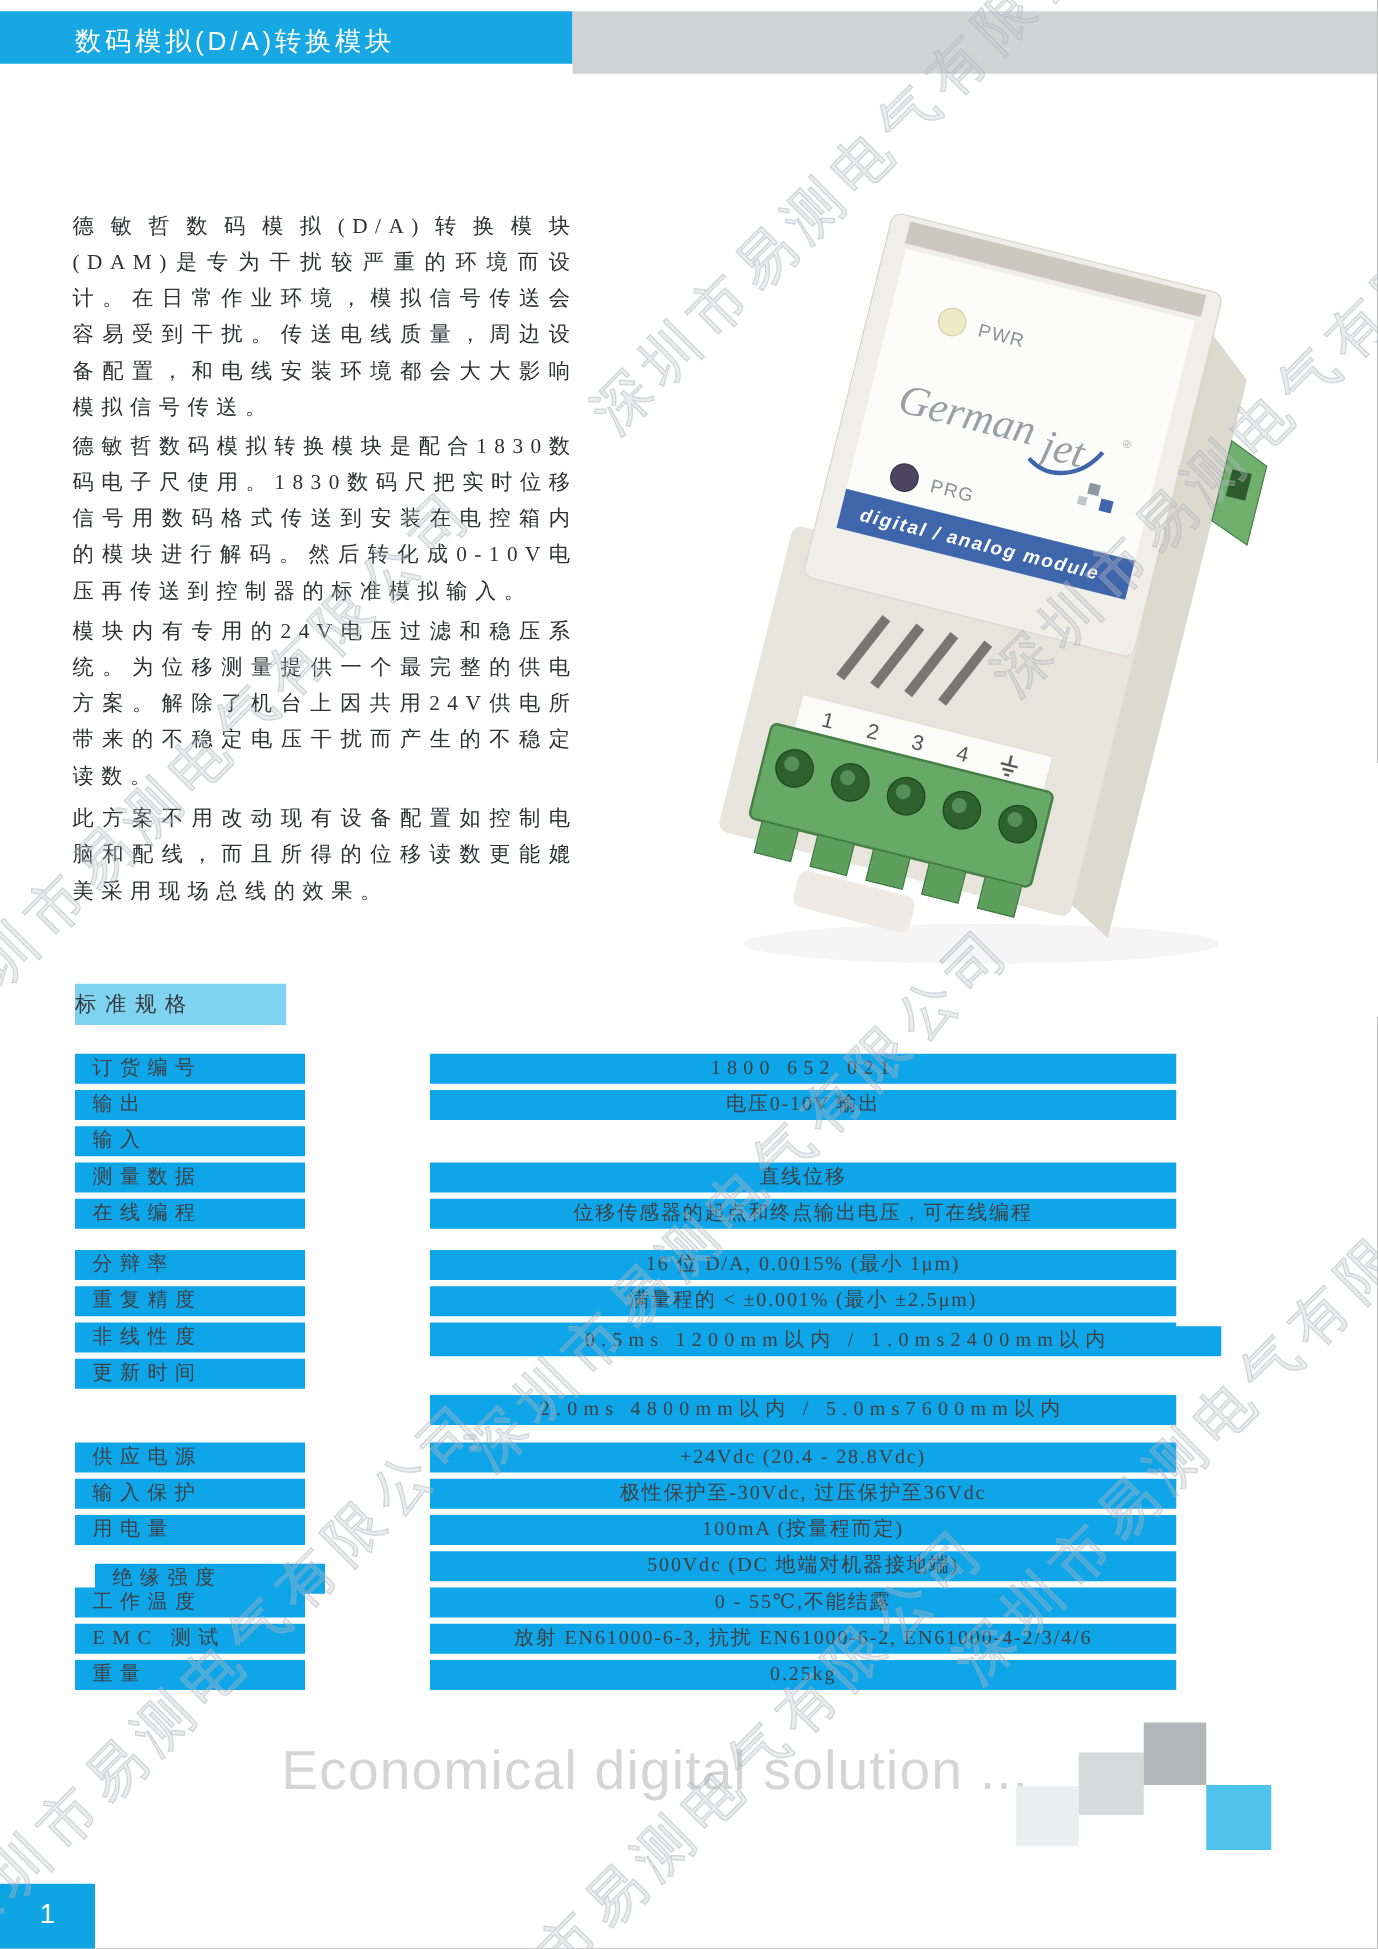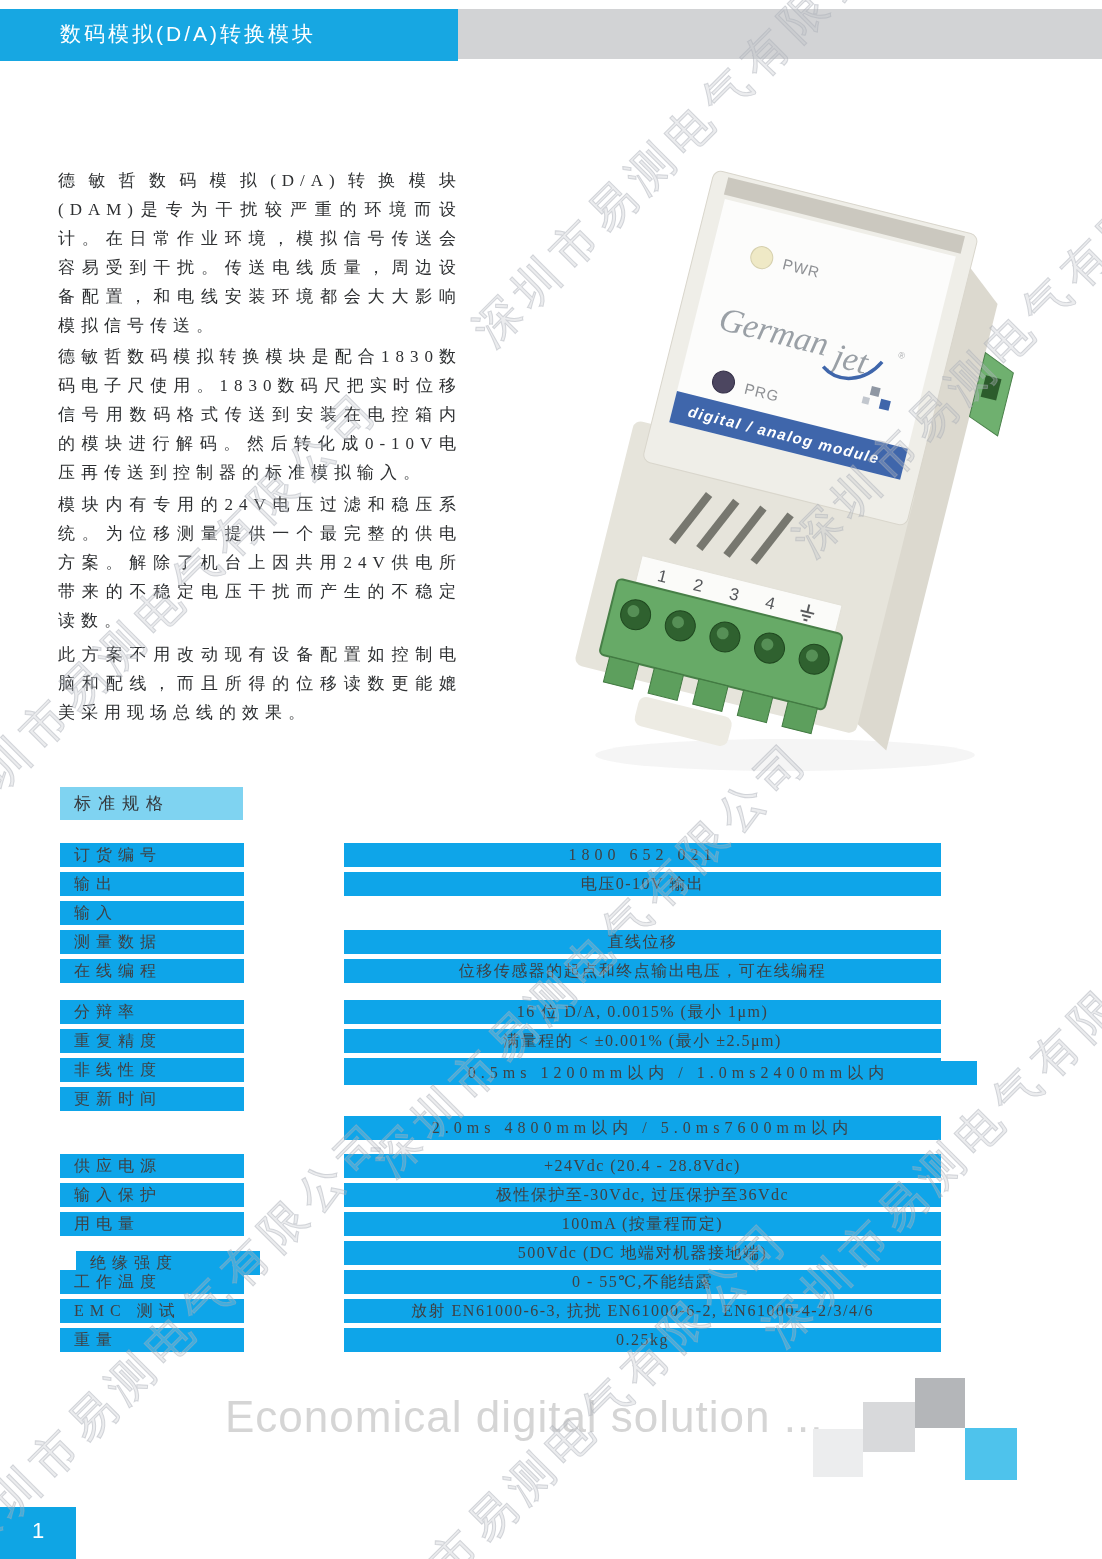--- a/index.html
+++ b/index.html
@@ -1,28 +1,28 @@
 <!DOCTYPE html>
 <html><head>
 <meta charset="utf-8">
 <style>
   html,body{margin:0;padding:0;background:#888;}
   .page{position:relative;width:1102px;height:1559px;margin:0 auto;background:#ffffff;overflow:hidden;
         font-family:"Liberation Serif","DejaVu Serif",serif;color:#2f3133;}
   
-  .bar-blue{position:absolute;left:0;top:9px;width:458px;height:52px;background:#17a7e2;}
+  .bar-blue{position:absolute;left:0;top:9px;width:458px;height:42px;background:#17a7e2;}
   .bar-blue .title{position:absolute;left:60px;top:0;line-height:50px;color:#ffffff;
         font-family:"Liberation Sans","DejaVu Sans",sans-serif;font-size:21px;letter-spacing:3px;font-weight:400;}
   .bar-gray{position:absolute;left:458px;top:9px;width:644px;height:50px;background:#d2d3d5;}
   
   .para{position:absolute;left:58px;width:404px;font-size:17px;letter-spacing:6px;line-height:29px;
         text-align:justify;color:#2e3032;margin:0;}
   
   .sec-title{position:absolute;left:60px;top:787px;width:169px;height:33px;background:#7fd3f1;
-        line-height:33px;padding-left:14px;font-size:17px;letter-spacing:7px;color:#35383c;}
+        line-height:33px;font-size:17px;letter-spacing:7px;color:#35383c;}
   .spec-label{position:absolute;left:60px;width:170px;height:24px;line-height:24px;padding-left:14px;
         font-size:16px;letter-spacing:6px;color:#3f4144;}
   .spec-value{position:absolute;left:344px;width:597px;height:24px;line-height:24px;text-align:center;
         font-size:16px;letter-spacing:1.5px;color:#3f4144;}
   .shade-dark{background:#0ea5e9;}
   .shade-light{background:#0ea5e9;}
   .sp-wide{letter-spacing:5px;}
   
   .slogan{position:absolute;left:225px;top:1392px;font-family:"Liberation Sans","DejaVu Sans",sans-serif;
         font-size:44px;color:#d5d5d5;letter-spacing:1px;white-space:nowrap;}

